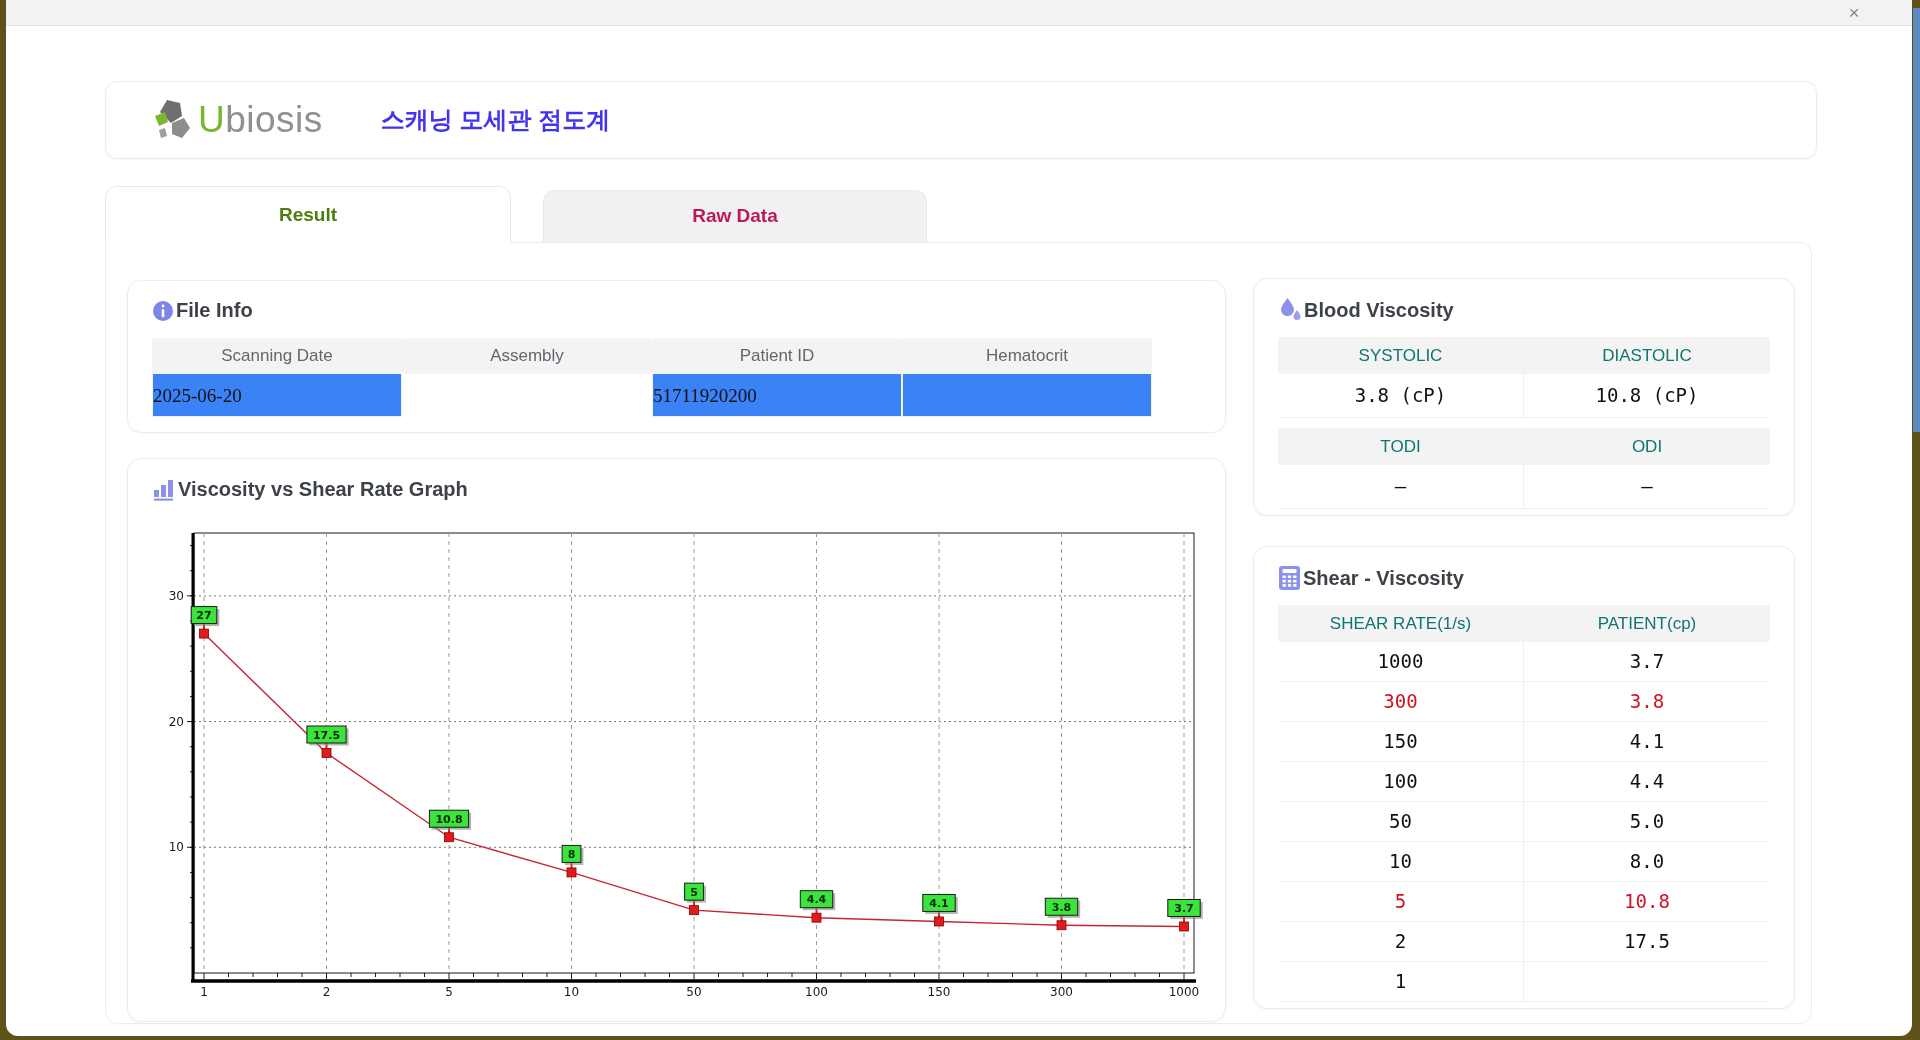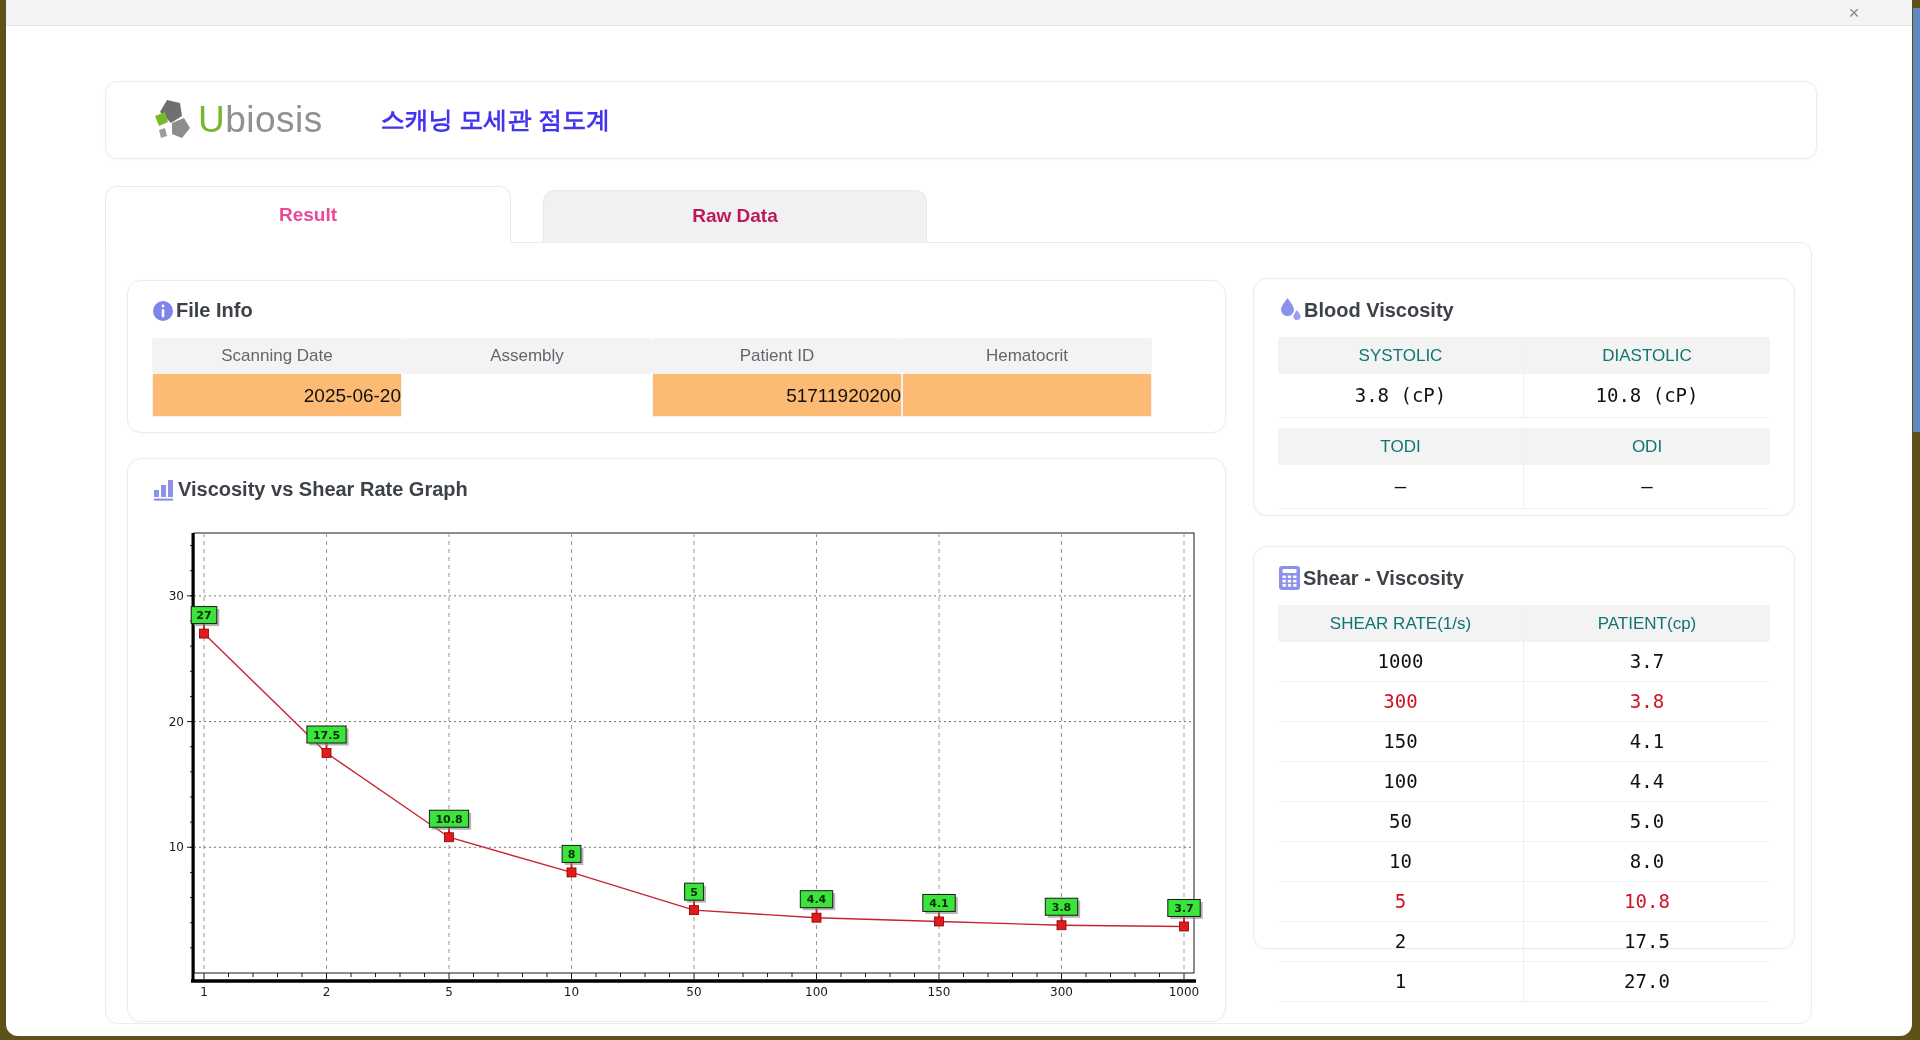--- a/index.html
+++ b/index.html
@@ -23,50 +23,50 @@
   .logo { display:flex; align-items:center; gap:0; margin-left:46px; }
   .logo-text { font-size:37px; letter-spacing:.5px; }
   .logo-u { color:#76b82a; }
   .logo-rest { color:#8f9093; }
   .app-title { margin-left:58px; font-size:24px; font-weight:bold; color:#4133f0; }
 
   
   .tab { position:absolute; text-align:center; font-weight:bold; font-size:19px;
          border:1px solid #e9e9e9; border-bottom:none; border-radius:12px 12px 0 0; cursor:pointer; }
   .tab-active { left:99px; top:160px; width:406px; height:57px; line-height:55px;
-                background:#fff; color:#ec4899; z-index:3; }
+                background:#fff; color:#4d7c0f; z-index:3; }
   .tab-inactive { left:537px; top:164px; width:384px; height:52px; line-height:50px;
                   background:#f1f1f2; color:#be185d; z-index:1; }
 
   
   .panel { position:absolute; left:99px; top:216px; width:1707px; height:782px;
            border:1px solid #ececec; border-radius:0 12px 12px 12px; background:#fff; z-index:2; }
 
   .section-card { position:absolute; background:#fff; border:1px solid #ececec; border-radius:14px;
                   box-shadow:0 1px 3px rgba(0,0,0,.03); }
   .sec-head { display:flex; align-items:center; gap:2px; padding:18px 0 0 24px; }
   .sec-title { font-size:20px; font-weight:bold; color:#3d4148; }
 
   
   .fileinfo { left:21px; top:37px; width:1099px; height:153px; }
   .fields { display:flex; padding:16px 0 0 24px; }
   .field { width:250px; }
   .f-label { height:36px; line-height:36px; background:#f3f3f4; border-radius:3px;
              text-align:center; font-size:17px; color:#62666d; }
-  .f-value { height:43px; line-height:43px; background:#fdba74; border:1px solid #f1f1f1; border-top:none;
-             text-align:right; font-size:19px; color:#111;
-             font-family:Liberation Sans, sans-serif; }
+  .f-value { height:43px; line-height:43px; background:#3b82f6; border:1px solid #f1f1f1; border-top:none;
+             text-align:left; font-size:19px; color:#111;
+             font-family:Liberation Serif, serif; }
 
   
   .graphcard { left:21px; top:215px; width:1099px; height:564px; }
   .chart-wrap { position:absolute; left:40px; top:64px; }
 
   
   .bloodcard { left:1147px; top:35px; width:542px; height:238px; }
-  .shearcard { left:1147px; top:303px; width:542px; height:403px; }
+  .shearcard { left:1147px; top:303px; width:542px; height:463px; }
 
   .minitable { margin:14px 24px 0 24px; }
   .trow { display:flex; border-bottom:1px solid #f0f0f0; }
   .trow .cell { width:50%; text-align:center; }
   .trow .cell:first-child { border-right:1px solid #f0f0f0; }
   .h-row .cell { height:37px; line-height:37px; background:#f3f3f4; font-size:17px; color:#0f766e; }
   .h-row { border-bottom:none; border-radius:3px; overflow:hidden; }
   .v-row .cell { height:43px; line-height:43px; font-size:19px; color:#111;
                  font-family:"DejaVu Sans Mono", monospace; }
   .gap8 { height:10px; }
@@ -373,20 +373,19 @@
           <div class="trow v-row red">
             <div class="cell">5</div>
             <div class="cell">10.8</div>
           </div>
           <div class="trow v-row">
             <div class="cell">2</div>
             <div class="cell">17.5</div>
           </div>
           <div class="trow v-row">
             <div class="cell">1</div>
-            <div class="cell">27.0</div>
           </div>
         </div>
       </div>
     </div>
 
   </div>
 </div>
 
 </body></html>

